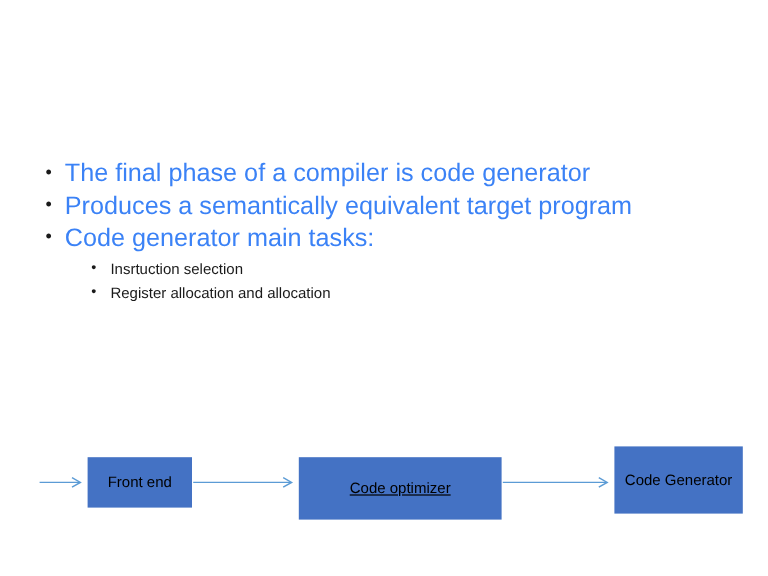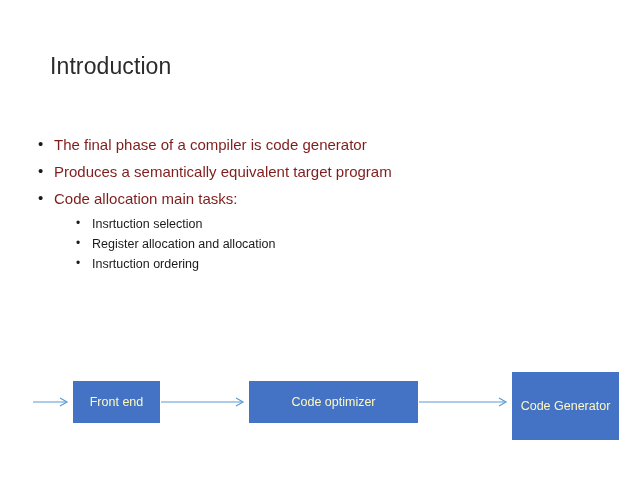--- a/index.html
+++ b/index.html
@@ -34,23 +34,23 @@
   }
   .body-list {
     position: absolute;
     left: 36px;
     top: 134px;
     width: 560px;
   }
   .bullet-l1 {
     position: relative;
     padding-left: 18px;
-    font-size: 15px;
+    font-size: 21px;
     line-height: 21px;
-    color: #7f1d1d;
+    color: #3b82f6;
     margin-bottom: 6px;
   }
   .bullet-l1::before {
     content: "•";
     position: absolute;
     left: 2px;
     top: -1px;
     font-size: 15px;
     color: #1a1a1a;
   }
@@ -73,53 +73,51 @@
   .diagram {
     position: absolute;
     left: 0;
     top: 370px;
     width: 640px;
     height: 70px;
   }
   .box {
     position: absolute;
     background: #4472c4;
-    color: #fef9c3;
+    color: #000000;
     display: flex;
     align-items: center;
     justify-content: center;
     text-align: center;
     font-size: 12.5px;
     line-height: 16px;
     box-sizing: border-box;
   }
   .box-front { left: 73px;  top: 11px; width: 87px;  height: 42px; }
-  .box-opt   { left: 249px; top: 11px; width: 169px; height: 42px; }
-  .box-gen   { left: 512px; top: 2px;  width: 107px; height: 68px; }
+  .box-opt   { left: 249px; top: 11px; width: 169px; height: 52px; text-decoration: underline; }
+  .box-gen   { left: 512px; top: 2px;  width: 107px; height: 56px; }
   .arrow-svg {
     position: absolute;
     left: 0; top: 0;
     width: 640px;
     height: 70px;
   }
 </style>
 </head>
 <body>
 
 <div class="slide">
 
-  <div class="slide-title">Introduction</div>
 
   <div class="body-list">
     <div class="bullet-l1">The final phase of a compiler is code generator</div>
     <div class="bullet-l1">Produces a semantically equivalent target program</div>
-    <div class="bullet-l1">Code allocation main tasks:</div>
+    <div class="bullet-l1">Code generator main tasks:</div>
     <div class="bullet-l2">Insrtuction selection</div>
     <div class="bullet-l2">Register allocation and allocation</div>
-    <div class="bullet-l2">Insrtuction ordering</div>
   </div>
 
   <div class="diagram">
     <svg class="arrow-svg" viewBox="0 0 640 70">
       <g stroke="#5b9bd5" stroke-width="1.2" fill="none">
         <line x1="33" y1="32" x2="66" y2="32"></line>
         <polyline points="60,28 67,32 60,36"></polyline>
         <line x1="161" y1="32" x2="242" y2="32"></line>
         <polyline points="236,28 243,32 236,36"></polyline>
         <line x1="419" y1="32" x2="505" y2="32"></line>

